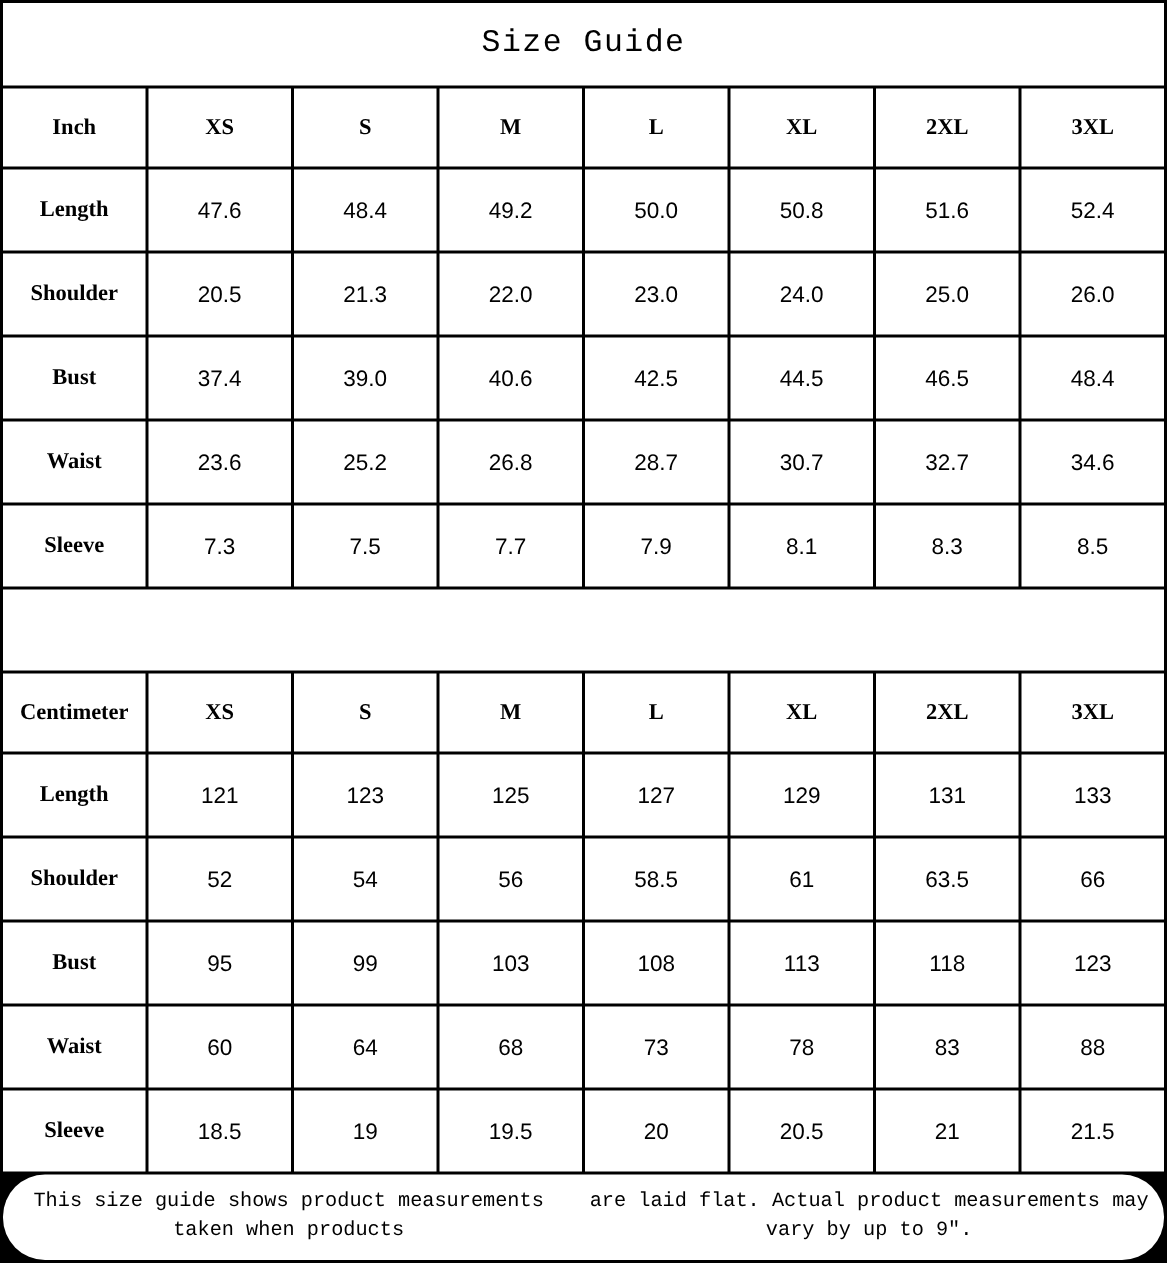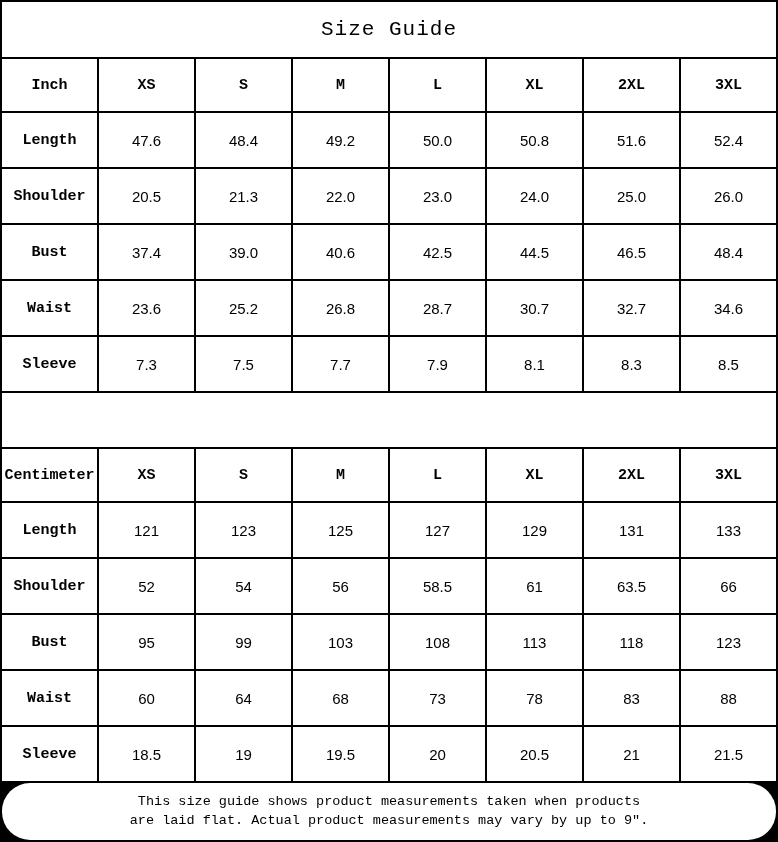--- a/index.html
+++ b/index.html
@@ -28,33 +28,33 @@
     overflow: hidden;
   }
   .tbl { display: contents; }
   .title {
     grid-column: 1 / -1;
     font-family: "Liberation Mono", monospace;
     font-size: 21px;
     letter-spacing: 1px;
   }
   .head {
-    font-family: Liberation Mono, monospace;
+    font-family: Liberation Serif, serif;
     font-weight: bold;
     font-size: 15px;
   }
   .value {
     font-family: "Liberation Sans", sans-serif;
     font-weight: normal;
     font-size: 15px;
   }
   .spacer { grid-column: 1 / -1; }
   .footnote {
     grid-column: 1 / -1;
-    flex-direction: column;
+    flex-direction: row;
     font-family: "Liberation Mono", monospace;
     font-size: 13.5px;
     line-height: 1.4;
     border-radius: 28px;
   }
 </style>
 </head>
 <body>
 
 <div class="sheet">

